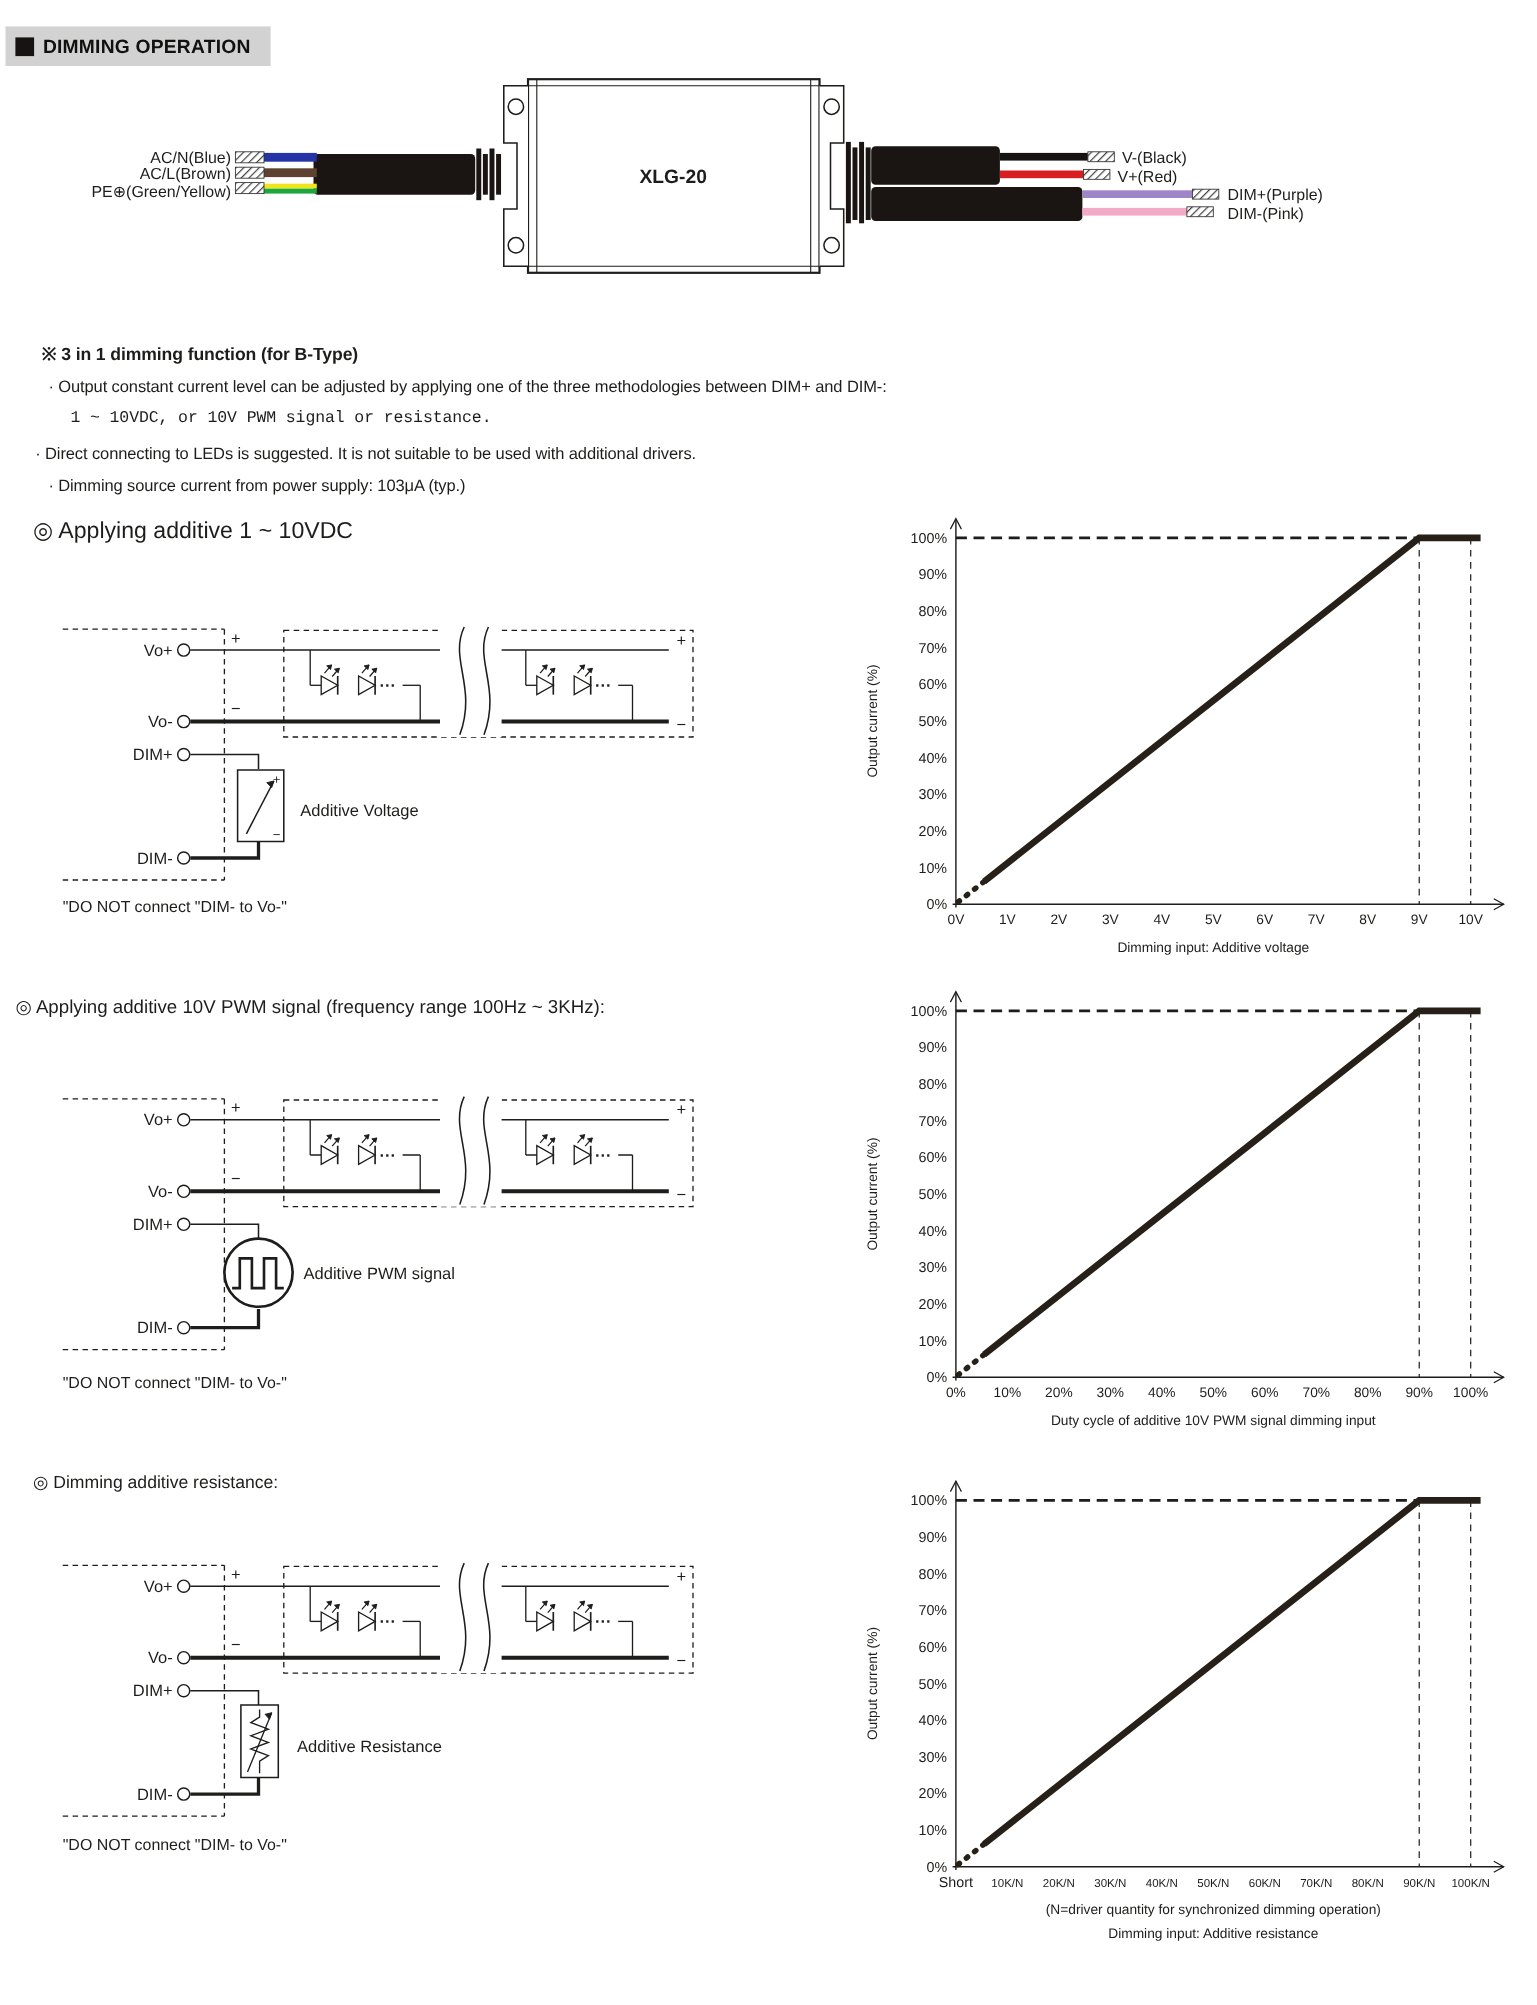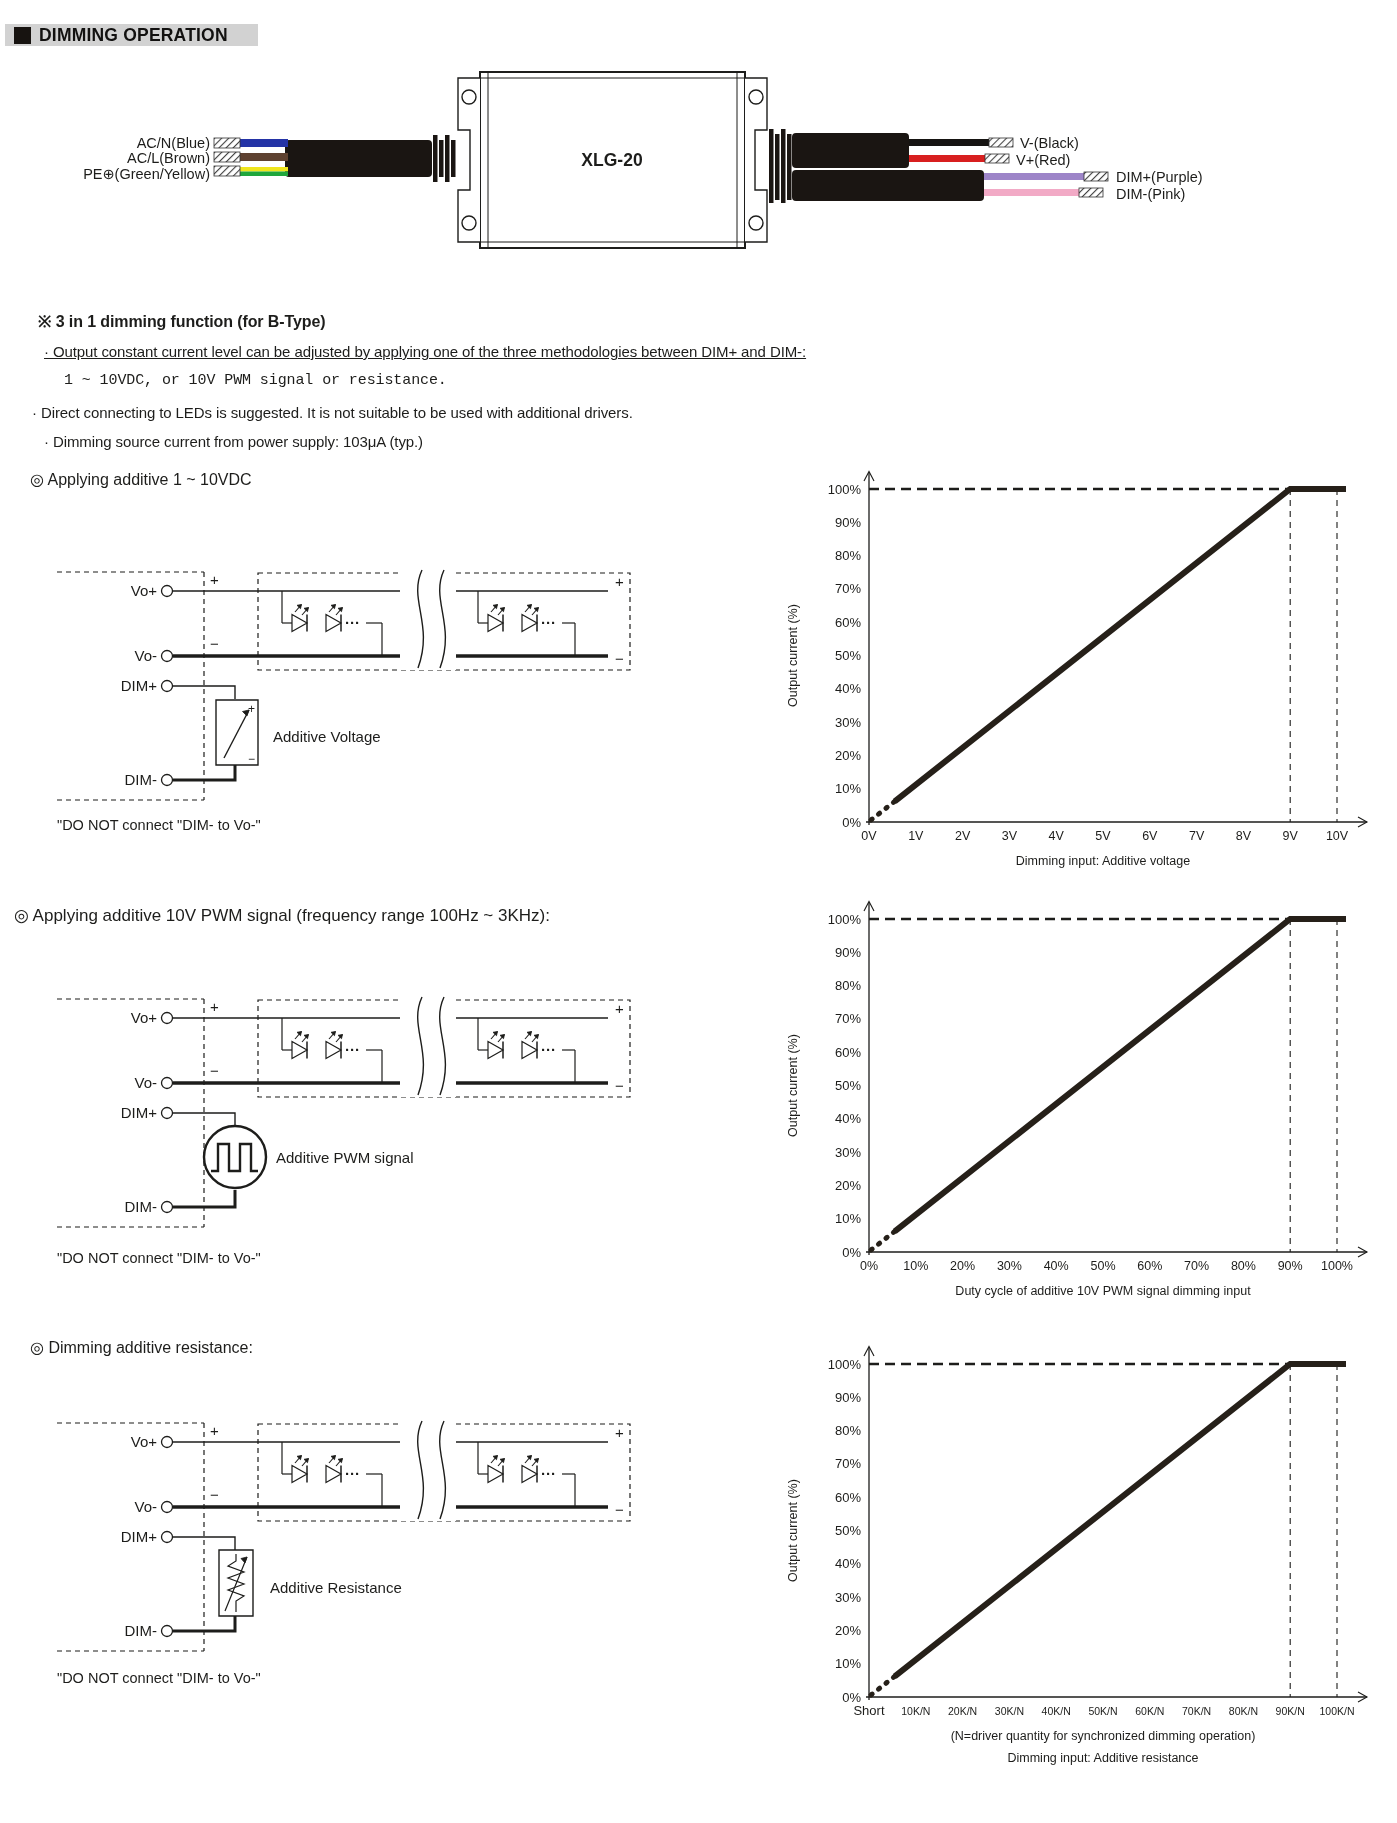--- a/index.html
+++ b/index.html
@@ -1,20 +1,20 @@
 <!DOCTYPE html>
 <html><head>
 <meta charset="utf-8">
 <style>
   html,body{margin:0;padding:0;background:#ffffff;}
   .page{position:relative;width:1397px;height:1823px;background:#ffffff;overflow:hidden;
         font-family:"Liberation Sans",sans-serif;color:#1d1d1b;}
   .abs{position:absolute;}
-  .header-bar{position:absolute;left:5px;top:24px;height:22px;background:#d2d2d2;
-              display:flex;align-items:center;padding:0 30px 0 9px;}
+  .header-bar{position:absolute;left:5px;top:24px;height:36px;background:#d2d2d2;
+              display:flex;align-items:center;padding:0 18px 0 9px;}
   .header-sq{width:17px;height:17px;background:#171310;display:inline-block;margin-right:8px;}
   .header-title{font-size:17.5px;font-weight:bold;letter-spacing:0.2px;color:#121110;}
   .body-txt{font-size:15px;letter-spacing:-0.1px;white-space:nowrap;}
   .bold{font-weight:bold;text-align:right;}
   .sec-head{font-size:15.5px;white-space:nowrap;}
   .warn{font-size:14.5px;white-space:nowrap;}
   .note{font-size:15.5px;white-space:nowrap;}
   svg text{font-family:"Liberation Sans",sans-serif;fill:#1d1d1b;}
 </style>
 </head>
@@ -96,26 +96,26 @@
       <rect x="984" y="118" width="100" height="7" fill="#9d85c8"></rect>
       <rect x="1084" y="117" width="24" height="9" fill="url(#hatch)" stroke="#333" stroke-width="0.8"></rect>
       <rect x="984" y="134" width="95" height="7" fill="#f2aac6"></rect>
       <rect x="1079" y="133" width="24" height="9" fill="url(#hatch)" stroke="#333" stroke-width="0.8"></rect>
       <text x="1116" y="127" font-size="14.5">DIM+(Purple)</text>
       <text x="1116" y="144" font-size="14.5">DIM-(Pink)</text>
     </g>
   </svg>
 
   <div class="abs body-txt bold" style="left:38px;top:310px;font-size:16px;">※ 3 in 1 dimming function (for B-Type)</div>
-  <div class="abs body-txt" style="left:44px;top:343px;text-decoration:underline;">· Output constant current level can be adjusted by applying one of the three methodologies between DIM+ and DIM-:</div>
+  <div class="abs body-txt" style="left:44px;top:343px;">· Output constant current level can be adjusted by applying one of the three methodologies between DIM+ and DIM-:</div>
   <div class="abs body-txt" style="left:64px;top:372px;font-family:Liberation Mono, monospace;">1 ~ 10VDC, or 10V PWM signal or resistance.</div>
   <div class="abs body-txt" style="left:32px;top:404px;">· Direct connecting to LEDs is suggested. It is not suitable to be used with additional drivers.</div>
   <div class="abs body-txt" style="left:44px;top:433px;">· Dimming source current from power supply: 103μA (typ.)</div>
 
-  <div class="abs sec-head" style="left:30px;top:470px;font-size:16px;">◎ Applying additive 1 ~ 10VDC</div>
+  <div class="abs sec-head" style="left:30px;top:470px;font-size:21px;">◎ Applying additive 1 ~ 10VDC</div>
   <svg class="abs" style="left:30px;top:560px;" width="660" height="250" viewBox="0 0 660 250">
       <path d="M27 12 H174" stroke="#1d1d1b" stroke-width="1.2" fill="none" stroke-dasharray="5 4"></path>
       <path d="M174 12 V240" stroke="#1d1d1b" stroke-width="1.2" fill="none" stroke-dasharray="5 4"></path>
       <path d="M27 240 H174" stroke="#1d1d1b" stroke-width="1.2" fill="none" stroke-dasharray="5 4"></path>
       <path d="M228 13 H600 V110 H228 Z" stroke="#1d1d1b" stroke-width="1.2" fill="none" stroke-dasharray="5 4"></path>
       <text x="127" y="36" font-size="15" text-anchor="end">Vo+</text>
       <circle cx="137" cy="31" r="5.5" stroke="#1d1d1b" stroke-width="1.3" fill="#fff"></circle>
       <text x="127" y="101" font-size="15" text-anchor="end">Vo-</text>
       <circle cx="137" cy="96" r="5.5" stroke="#1d1d1b" stroke-width="1.3" fill="#fff"></circle>
       <text x="127" y="131" font-size="15" text-anchor="end">DIM+</text>

